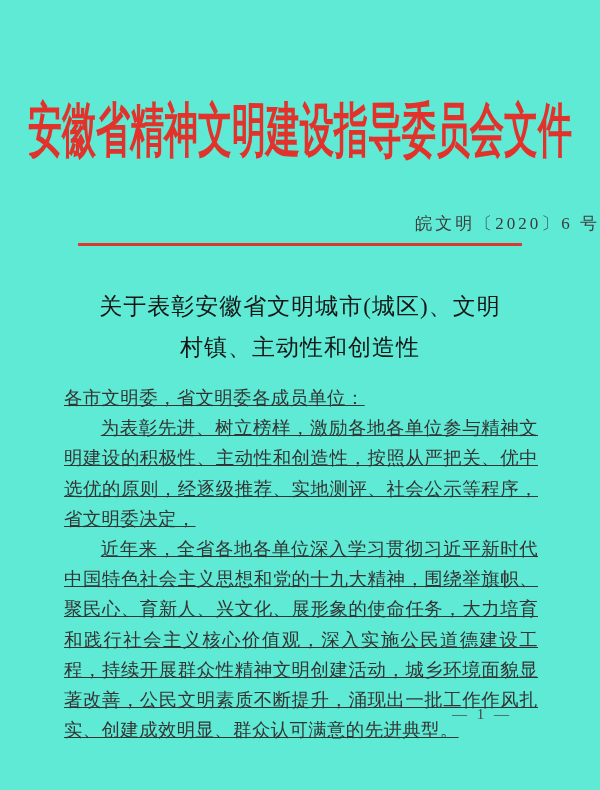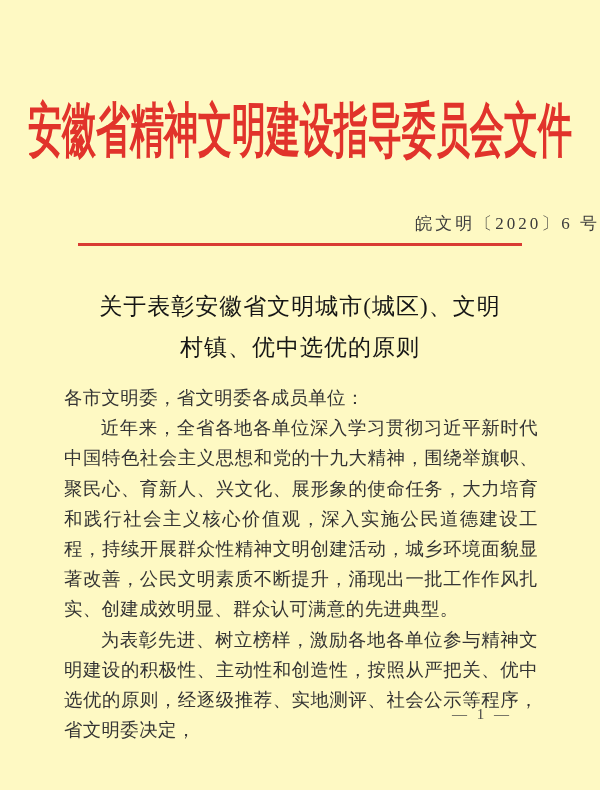--- a/index.html
+++ b/index.html
@@ -69,53 +69,54 @@
     left: 64px;
     width: 474px;
     font-size: 18.4px;
     line-height: 30.2px;
     text-align: justify;
     color: #343434;
     letter-spacing: 0.4px;
   }
   .body-block p {
     margin: 0;
+    text-decoration: underline;
   }
   .body-block p.indent {
     text-indent: 2em;
   }
   
   .page-number {
     position: absolute;
     top: 706px;
     left: 0;
     right: 88px;
     text-align: right;
     font-size: 15px;
     letter-spacing: 3px;
     color: #4a4a4a;
   }
 </style>
 </head>
 <body>
 
-<div class="page" style="background: #fef9c3;">
+<div class="page" style="background: #5eead4;">
 
   <div class="org-title" style="color: rgb(225, 51, 43);">安徽省精神文明建设指导委员会文件</div>
 
   <div class="doc-number">皖文明〔2020〕6 号</div>
 
   <div class="red-rule" style="background: rgb(217, 59, 51);"></div>
 
   <div class="doc-title">
     <div>关于表彰安徽省文明城市(城区)、文明</div>
-    <div>村镇、优中选优的原则</div>
+    <div>村镇、主动性和创造性</div>
   </div>
 
   <div class="body-block">
     <p>各市文明委，省文明委各成员单位：</p>
+    <p class="indent">为表彰先进、树立榜样，激励各地各单位参与精神文明建设的积极性、主动性和创造性，按照从严把关、优中选优的原则，经逐级推荐、实地测评、社会公示等程序，省文明委决定，</p>
     <p class="indent">近年来，全省各地各单位深入学习贯彻习近平新时代中国特色社会主义思想和党的十九大精神，围绕举旗帜、聚民心、育新人、兴文化、展形象的使命任务，大力培育和践行社会主义核心价值观，深入实施公民道德建设工程，持续开展群众性精神文明创建活动，城乡环境面貌显著改善，公民文明素质不断提升，涌现出一批工作作风扎实、创建成效明显、群众认可满意的先进典型。</p>
-    <p class="indent">为表彰先进、树立榜样，激励各地各单位参与精神文明建设的积极性、主动性和创造性，按照从严把关、优中选优的原则，经逐级推荐、实地测评、社会公示等程序，省文明委决定，</p>
   </div>
 
   <div class="page-number">— 1 —</div>
 
 </div>
 
 </body></html>

